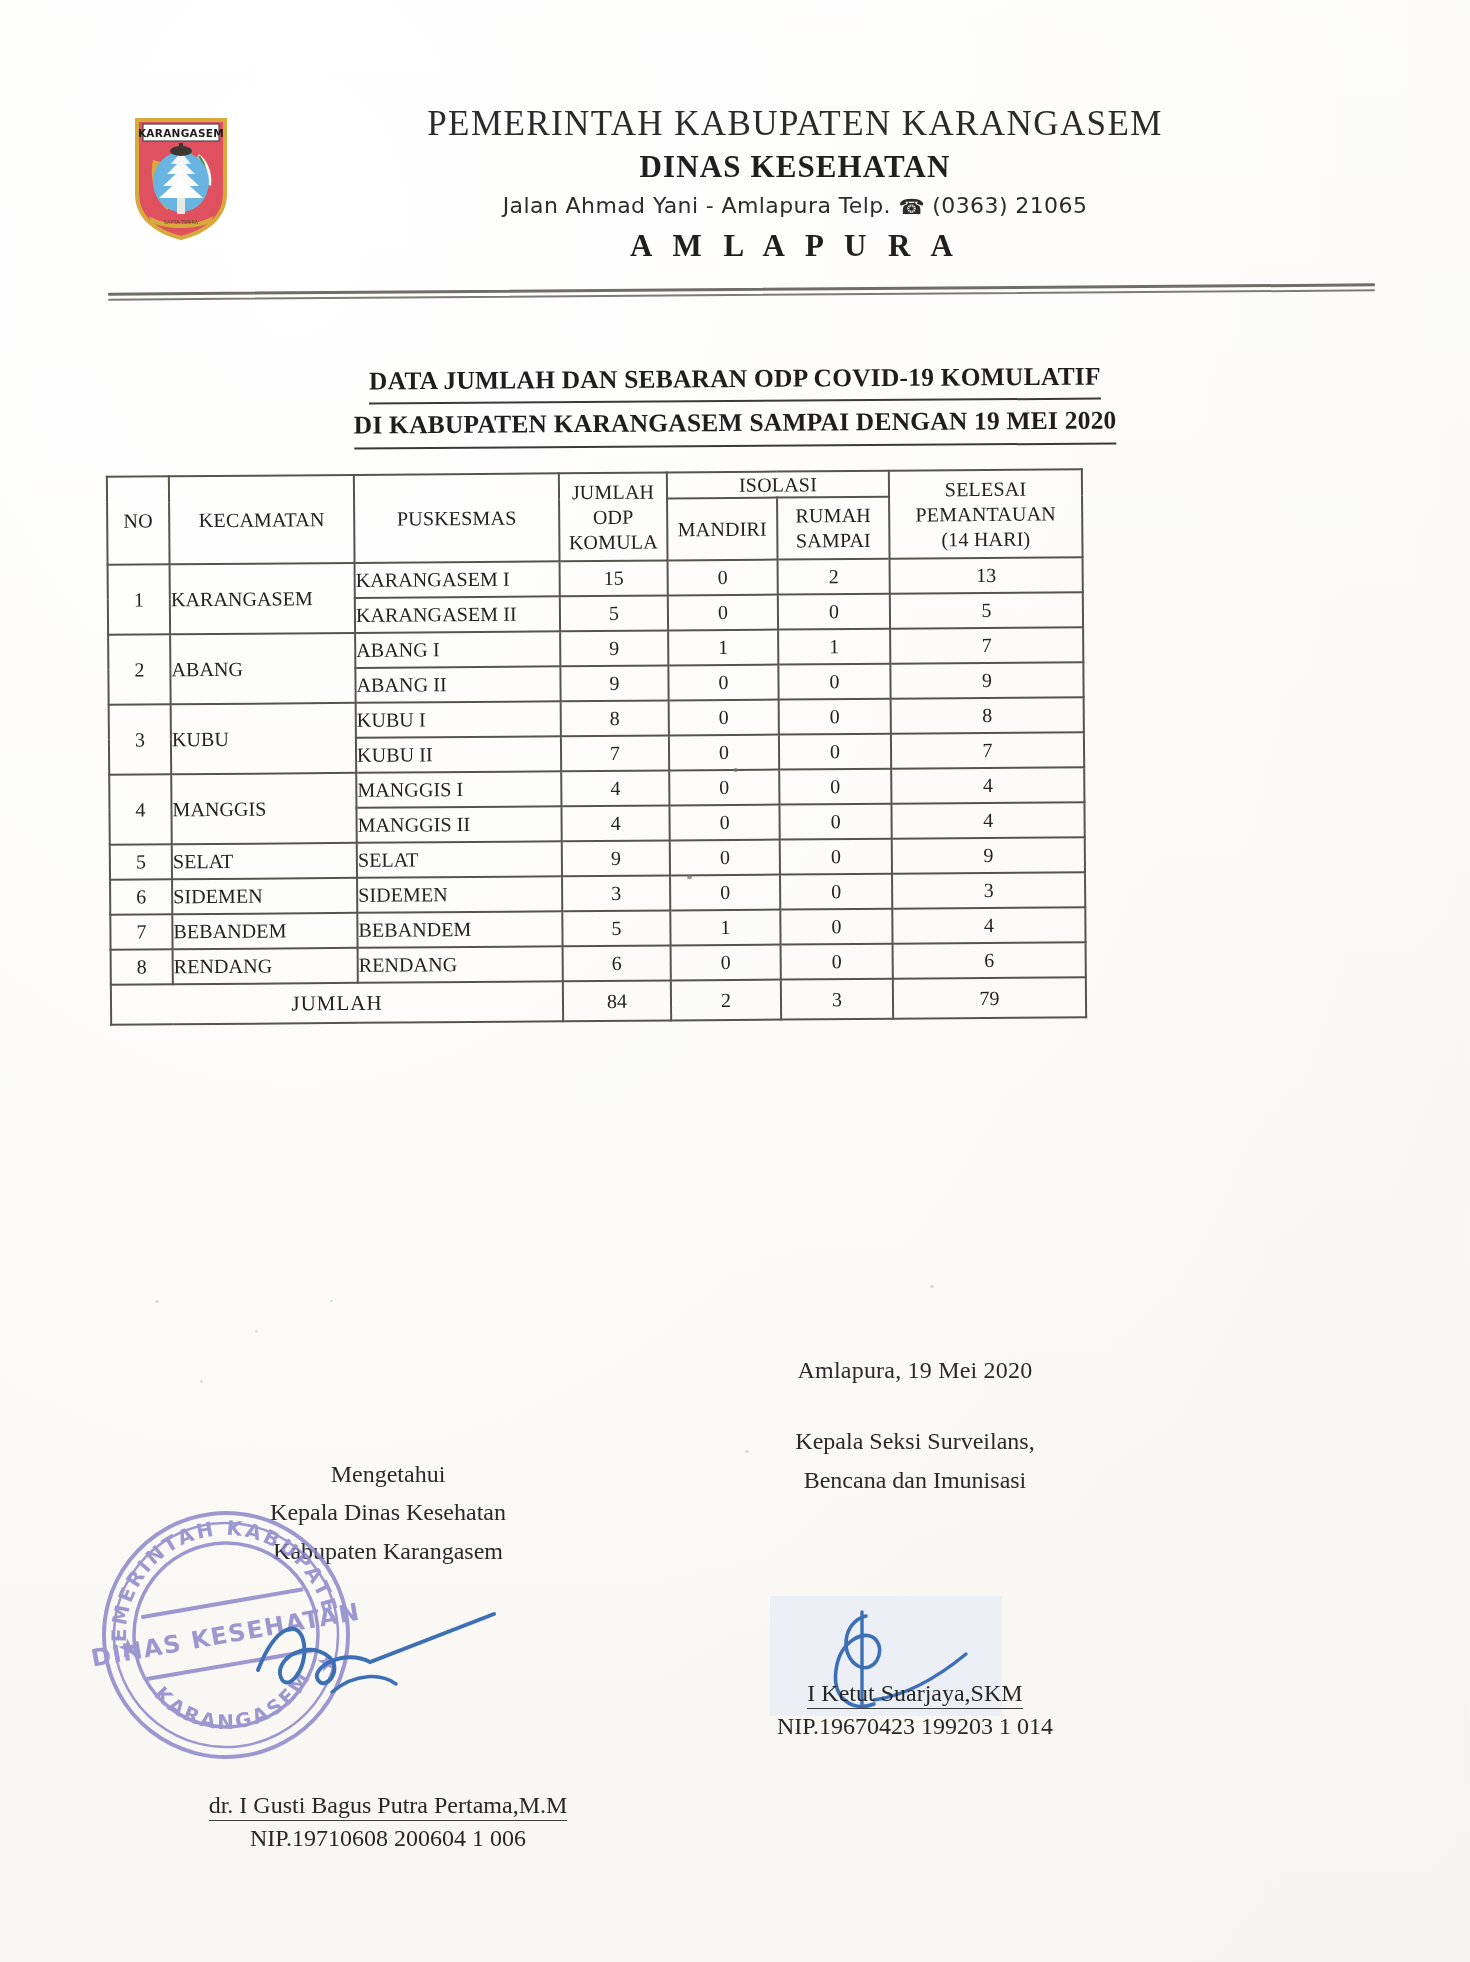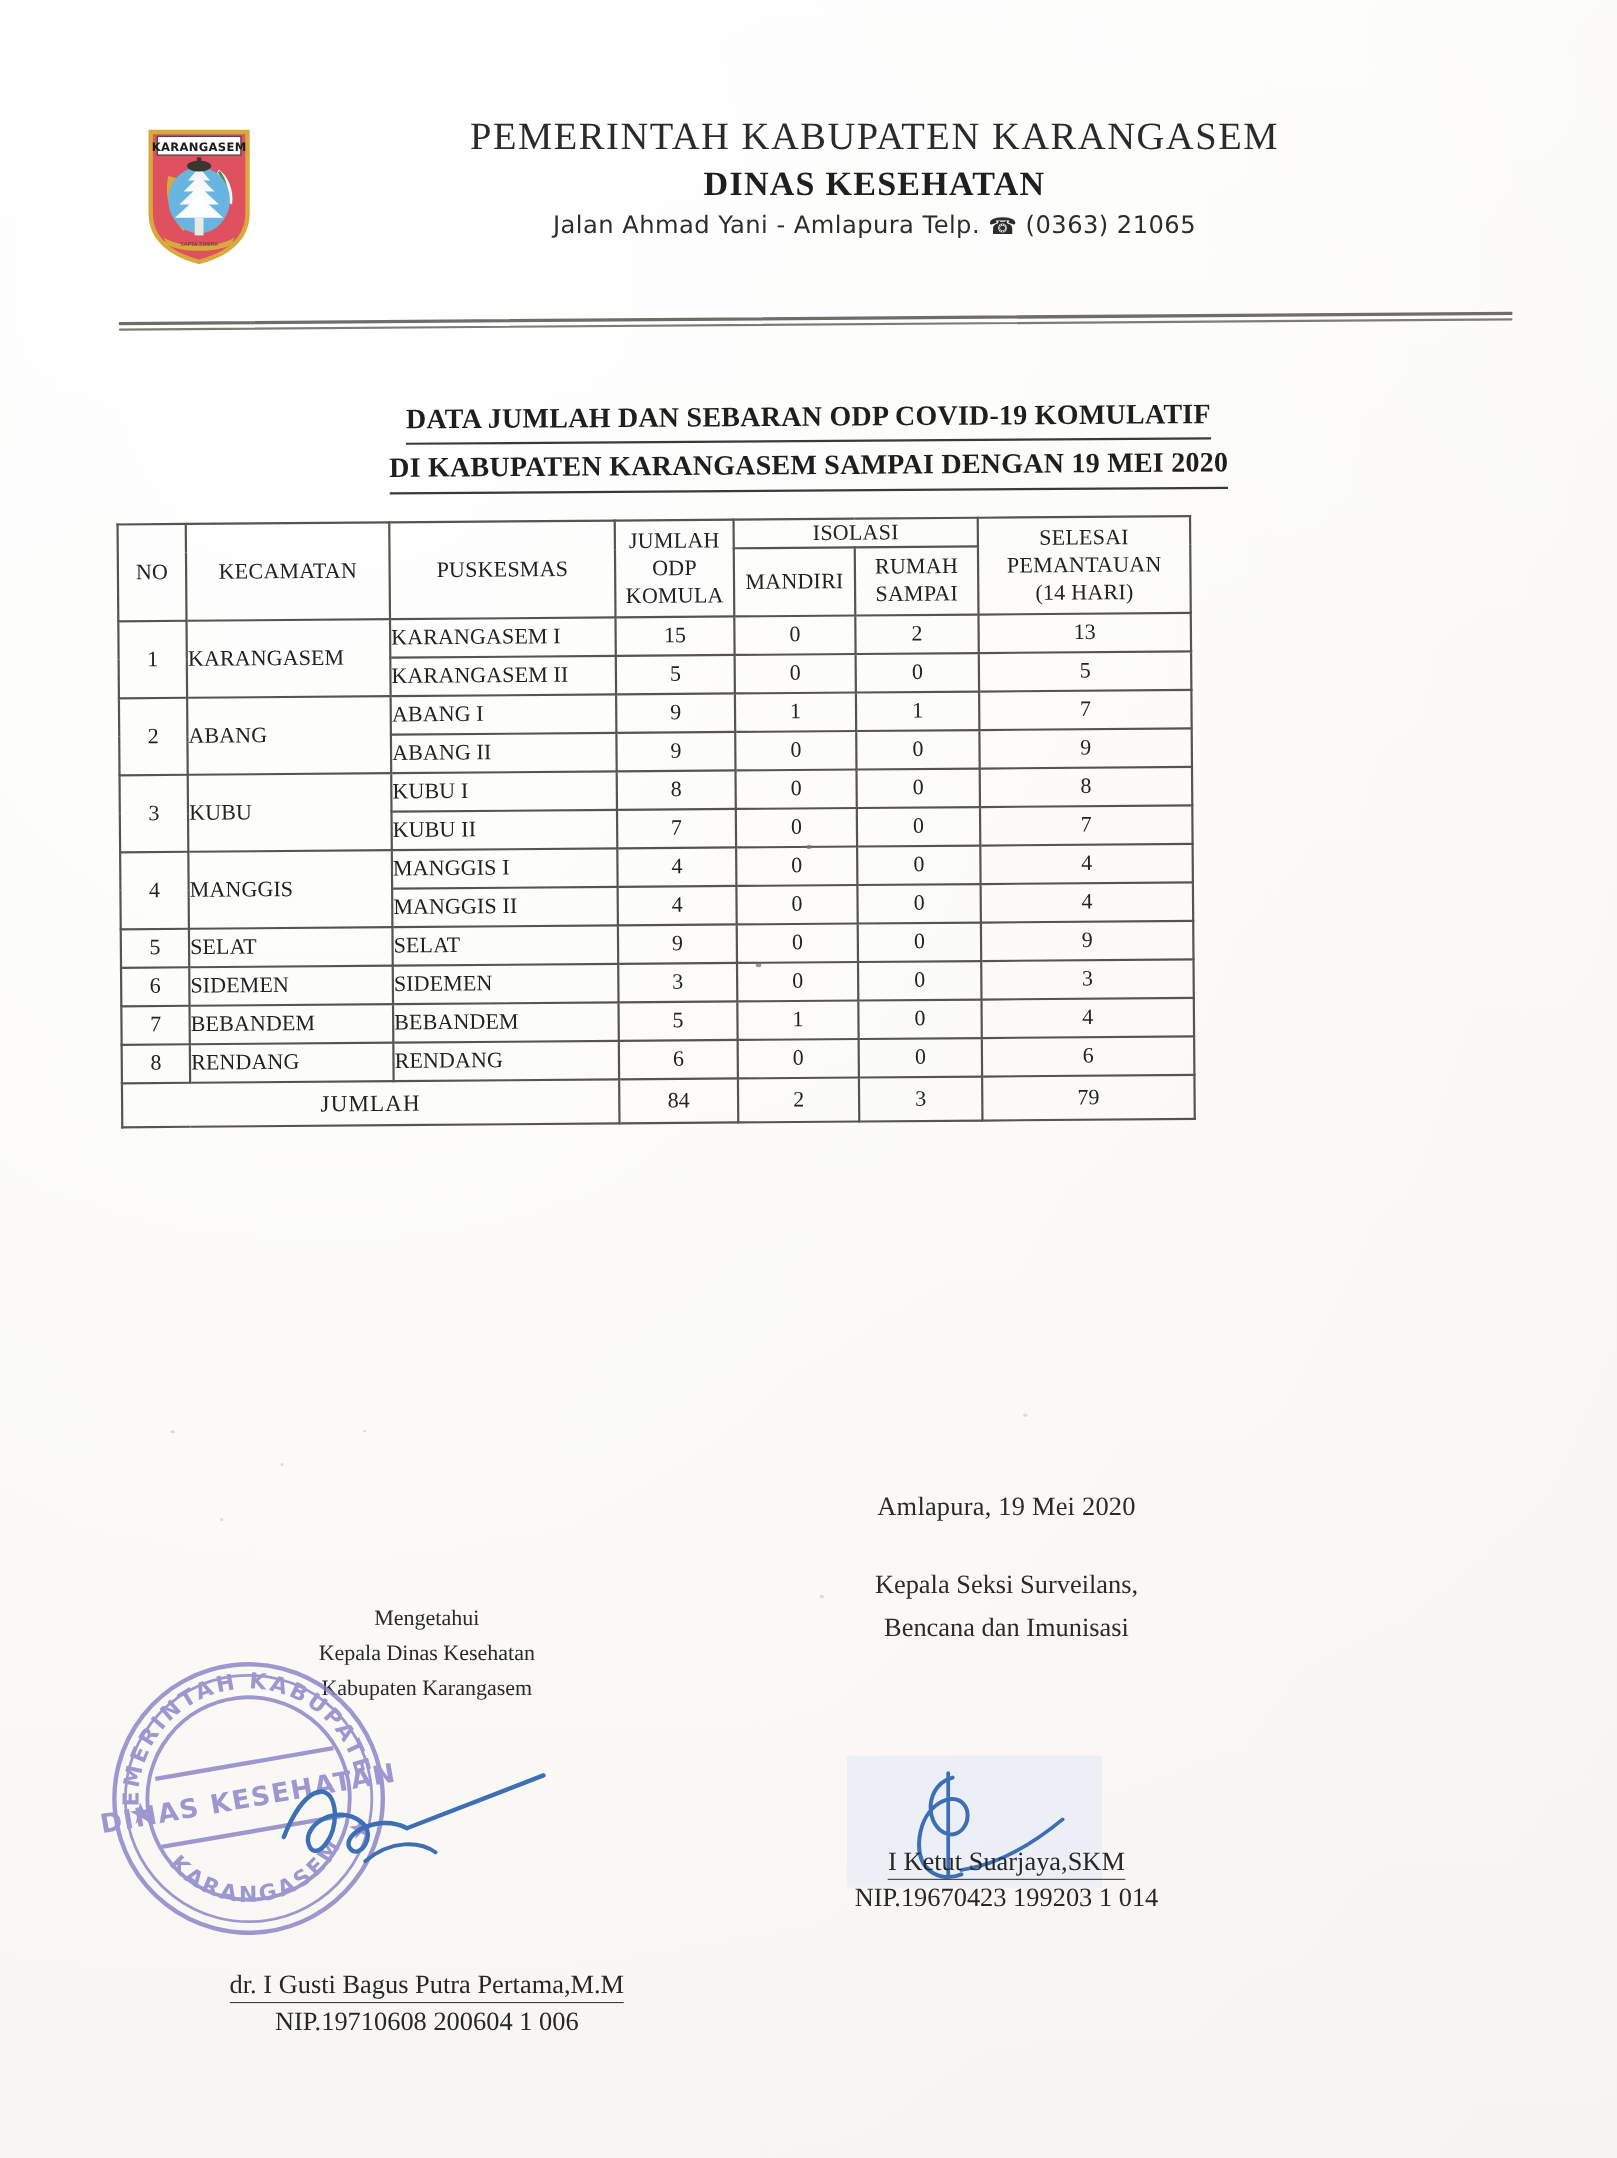--- a/index.html
+++ b/index.html
@@ -211,21 +211,21 @@
   }
   .sig-right .place { letter-spacing: .2px; }
   .sig-right .role { margin-top: 32px; }
 
   .sig-left {
     position: absolute;
     left: 108px;
     top: 1455px;
     width: 560px;
     text-align: center;
-    font-size: 20px;
+    font-size: 24px;
     line-height: 1.6;
     color: #2a2a2a;
   }
 
   .name-block {
     position: absolute;
     text-align: center;
     font-size: 24px;
     color: #272727;
   }
@@ -310,20 +310,21 @@
     </div>
 
     <div class="lh-text">
       <div class="lh-line1">PEMERINTAH KABUPATEN KARANGASEM</div>
       <div class="lh-line2">DINAS KESEHATAN</div>
       <div class="lh-line3">
         <span>Jalan Ahmad Yani  - Amlapura Telp.</span>
         <span class="phone-glyph">☎</span>
         <span>(0363) 21065</span>
       </div>
+      <div class="lh-line4">A M L A P U R A</div>
     </div>
   </div>
 
   <div class="rule-wrap">
     <div class="rule-thick"></div>
     <div class="rule-thin"></div>
   </div>
 
   <div class="doc-title">
     <div><span class="tl">DATA JUMLAH DAN SEBARAN ODP COVID-19 KOMULATIF</span></div>

